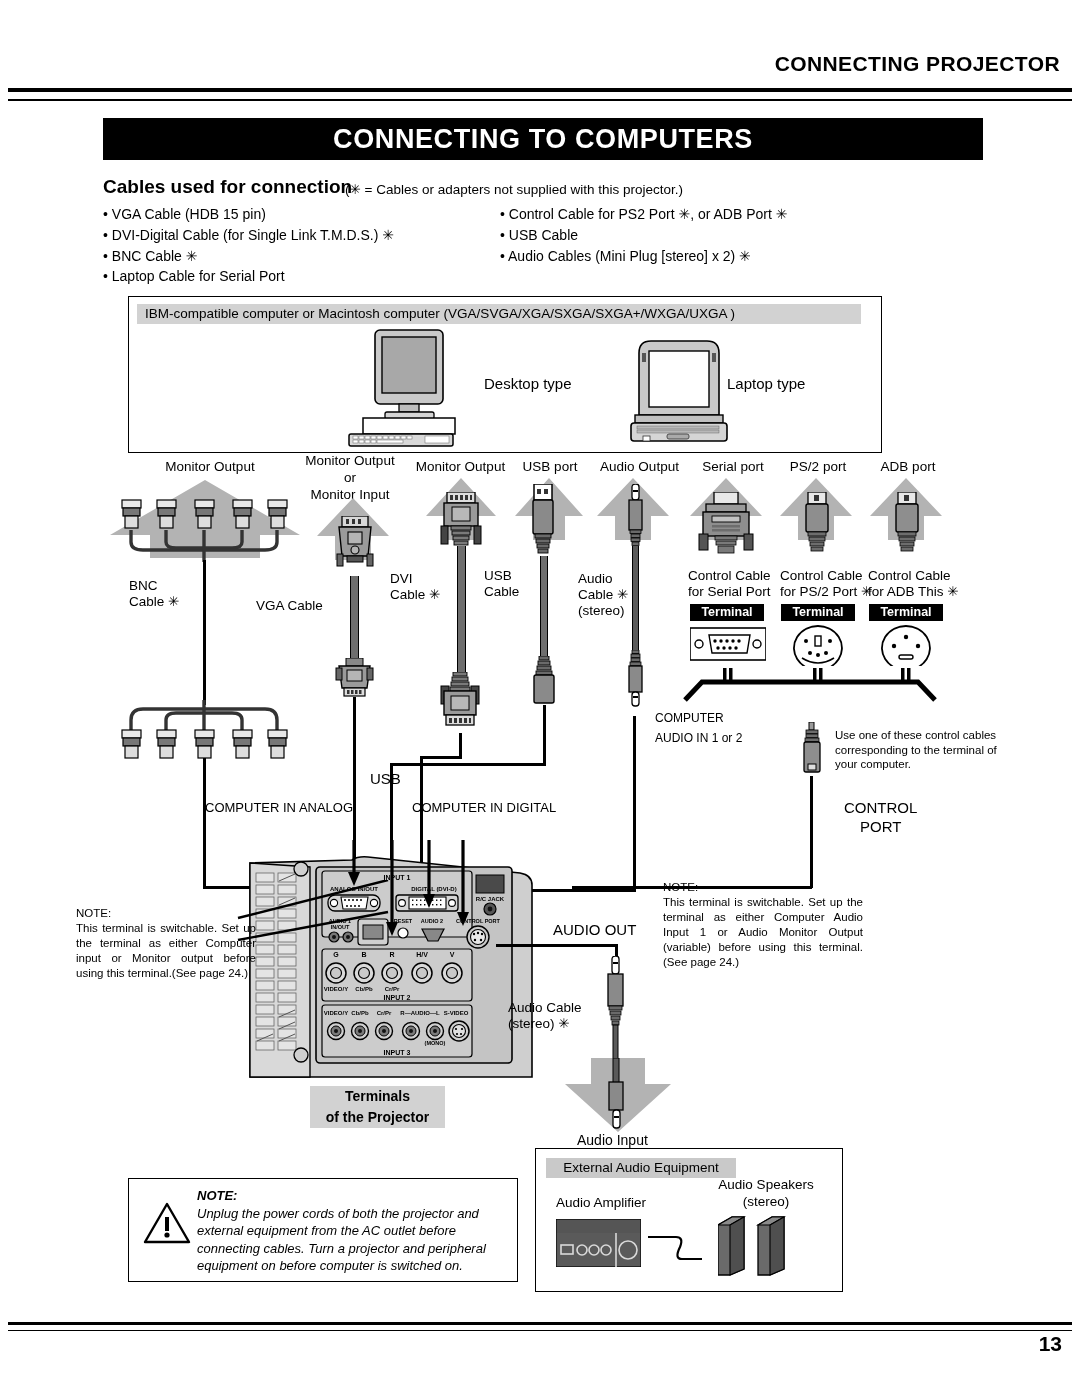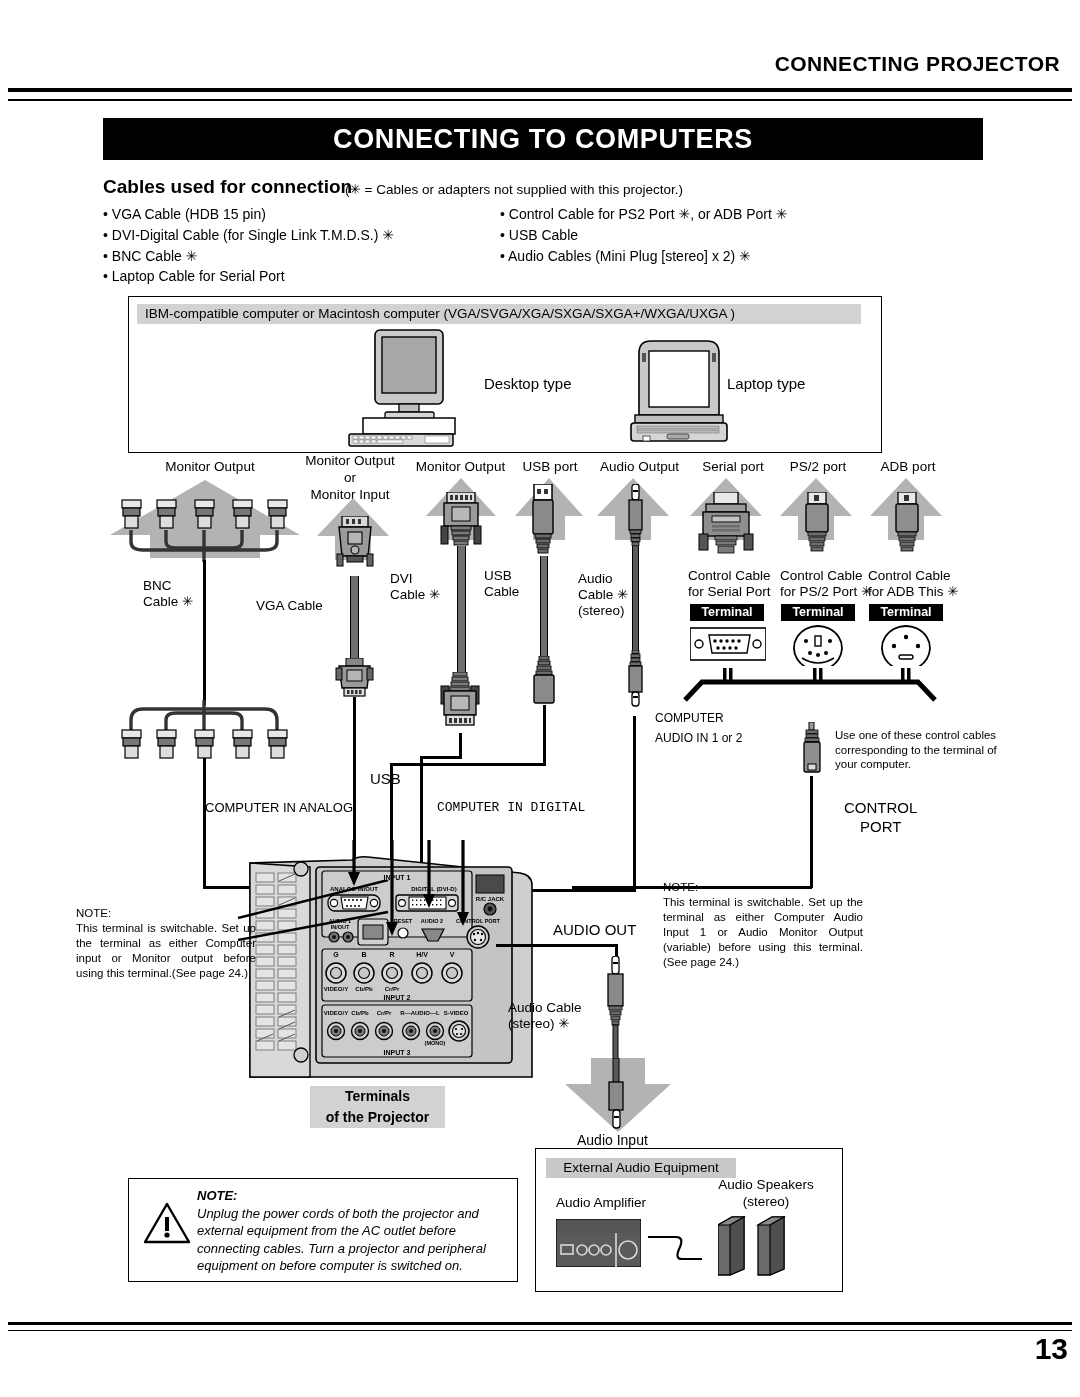--- a/index.html
+++ b/index.html
@@ -103,21 +103,21 @@
     border:1.5px solid #000; background:#fff;
   }
   #ext-audio-title{
     position:absolute; left:10px; top:9px; width:190px; height:20px;
     background:#c9c9c9; font-size:13.5px; line-height:20px; text-align:center;
   }
 
   
   #rule-bot{position:absolute; left:8px; top:1322px; width:1064px; height:5px;
     border-top:3px solid #000; border-bottom:1.5px solid #000;}
-  #pageno{position:absolute; right:12px; top:1332px; font-size:30px; font-weight:bold;text-align:right;}
+  #pageno{position:absolute; right:18px; top:1332px; font-size:21px; font-weight:bold;text-align:right;}
 </style>
 </head>
 <body>
 
 <div id="page">
 
   
   <div id="running-head">CONNECTING PROJECTOR</div>
   <div id="rule-top"></div>
   <div id="title-bar">CONNECTING TO COMPUTERS</div>
@@ -262,21 +262,21 @@
       <g transform="translate(150,8)">
         <rect x="0" y="0" width="19" height="8" fill="#e8e8e8" stroke="#000" stroke-width="1.2"></rect>
         <rect x="1" y="8" width="17" height="8" fill="#777" stroke="#000" stroke-width="1.2"></rect>
         <rect x="3" y="16" width="13" height="12" fill="#ddd" stroke="#000" stroke-width="1.2"></rect>
       </g>
     </g>
   </svg>
   <div class="ln" style="left:203px;top:560px;width:3px;height:145px;"></div>
 
   
-  <div class="cap" style="left:143px;top:578px;">
+  <div class="cap" style="left:129px;top:578px;">
     <div>BNC</div>
     <div>Cable ✳</div>
   </div>
 
   
   <svg class="abs" style="left:118px;top:700px;" width="180" height="60">
     <g stroke="#333" stroke-width="3.4" fill="none">
       <path d="M86 0 L86 6"></path>
       <path d="M13 32 L13 20 Q13 9 25 9 L147 9 Q159 9 159 20 L159 32"></path>
       <path d="M48 32 L48 20 Q48 13 58 13 L114 13 Q124 13 124 20 L124 32"></path>
@@ -599,21 +599,21 @@
   <div class="smallnote" style="left:835px;top:728px;width:165px;font-size:11.5px;line-height:14.5px;">Use one of these control cables corresponding to the terminal of your computer.</div>
   <div class="ln" style="left:810px;top:776px;width:3px;height:112px;"></div>
   <div class="ln" style="left:572px;top:886px;width:240px;height:3px;"></div>
   <div class="dlabel" style="left:844px;top:798px;font-size:15px;line-height:19px;text-align:left;">
     <div>CONTROL</div>
     <div style="margin-left:16px;">PORT</div>
   </div>
 
   
   <div class="dlabel" style="left:205px;top:800px;font-size:13px;">COMPUTER IN ANALOG</div>
-  <div class="dlabel" style="left:437px;top:800px;font-size:13px;font-family:Liberation Mono, monospace;">COMPUTER IN DIGITAL</div>
+  <div class="dlabel" style="left:412px;top:800px;font-size:13px;">COMPUTER IN DIGITAL</div>
 
   
   <svg id="projector" viewBox="0 0 286 238">
 
     <path d="M2 18 L2 232 L284 232 L284 40 Q284 30 272 28 L120 12 Q110 11 104 15 L2 18 Z" fill="#cfcfcf" stroke="#000" stroke-width="1.6"></path>
     <path d="M2 18 L2 232 L62 232 L62 22 Z" fill="#d9d9d9" stroke="#000" stroke-width="1.4"></path>
 
     <g fill="#e4e4e4" stroke="#666" stroke-width=".8">
       <rect x="8" y="28" width="18" height="9"></rect>
         <rect x="30" y="28" width="18" height="9"></rect>

